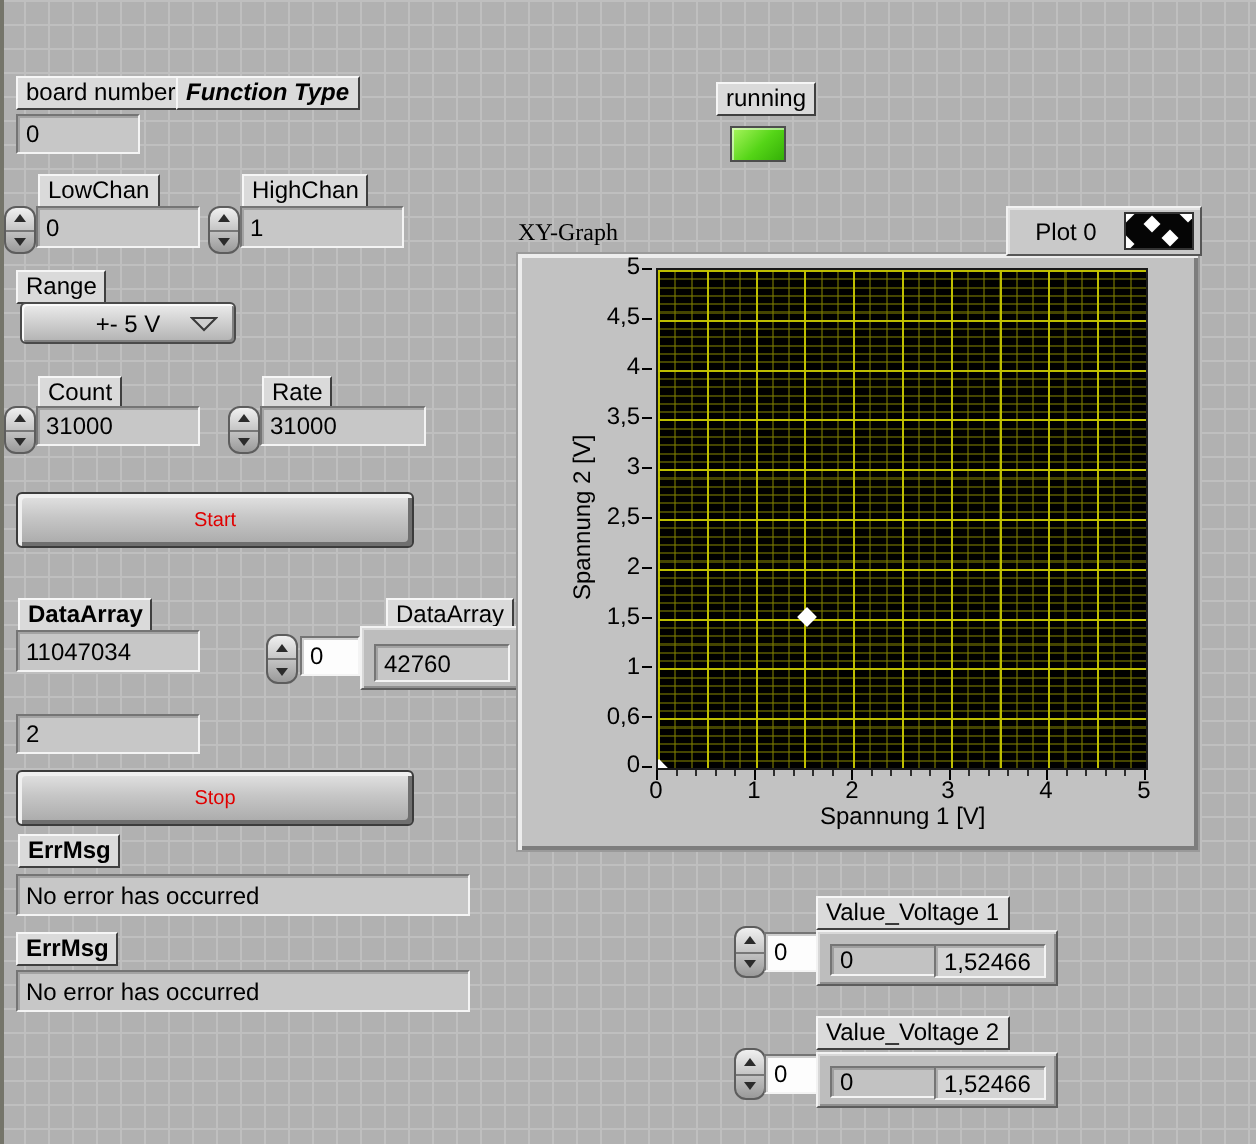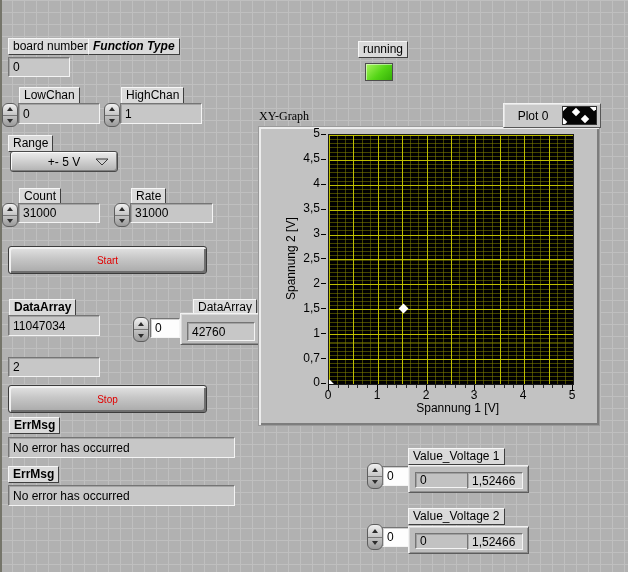--- a/index.html
+++ b/index.html
@@ -88,21 +88,21 @@
     background:repeating-linear-gradient(to right,#000 0 1px,transparent 1px 48.8px);}
   .xtick-minor{position:absolute;left:328px;top:385px;width:245px;height:3px;
     background:repeating-linear-gradient(to right,#2e2e2e 0 1px,transparent 1px 9.76px);}
   .ytick-lbl{position:absolute;left:294px;width:26px;text-align:right;}
   .xtick-lbl{position:absolute;top:388px;width:24px;text-align:center;}
   .yaxis-name{
     position:absolute;left:283px;top:134px;width:16px;height:249px;
     writing-mode:vertical-rl;transform:rotate(180deg);
     display:flex;align-items:center;justify-content:center;white-space:nowrap;
   }
-  .xaxis-name{position:absolute;left:379px;top:401px;width:120px;text-align:right;}
+  .xaxis-name{position:absolute;left:410px;top:401px;width:120px;text-align:left;}
 </style>
 </head>
 <body>
 
 <div id="panel">
   <div class="edge"></div>
 
   <div class="lbl" style="left:8px;top:38px;">board number</div>
   <div class="sunken" style="left:8px;top:57px;width:52px;height:18px;">0</div>
 
@@ -219,21 +219,21 @@
 
   <span class="ytick-lbl" style="top:126px;">5</span>
   <span class="ytick-lbl" style="top:151px;">4,5</span>
   <span class="ytick-lbl" style="top:176px;">4</span>
   <span class="ytick-lbl" style="top:201px;">3,5</span>
   <span class="ytick-lbl" style="top:226px;">3</span>
   <span class="ytick-lbl" style="top:251px;">2,5</span>
   <span class="ytick-lbl" style="top:276px;">2</span>
   <span class="ytick-lbl" style="top:301px;">1,5</span>
   <span class="ytick-lbl" style="top:326px;">1</span>
-  <span class="ytick-lbl" style="top:351px;">0,7</span>
+  <span class="ytick-lbl" style="top:351px;">0,6</span>
   <span class="ytick-lbl" style="top:375px;">0</span>
 
   <span class="xtick-lbl" style="left:316px;">0</span>
   <span class="xtick-lbl" style="left:365px;">1</span>
   <span class="xtick-lbl" style="left:414px;">2</span>
   <span class="xtick-lbl" style="left:462px;">3</span>
   <span class="xtick-lbl" style="left:511px;">4</span>
   <span class="xtick-lbl" style="left:560px;">5</span>
 
   <div class="yaxis-name">Spannung 2 [V]</div>

